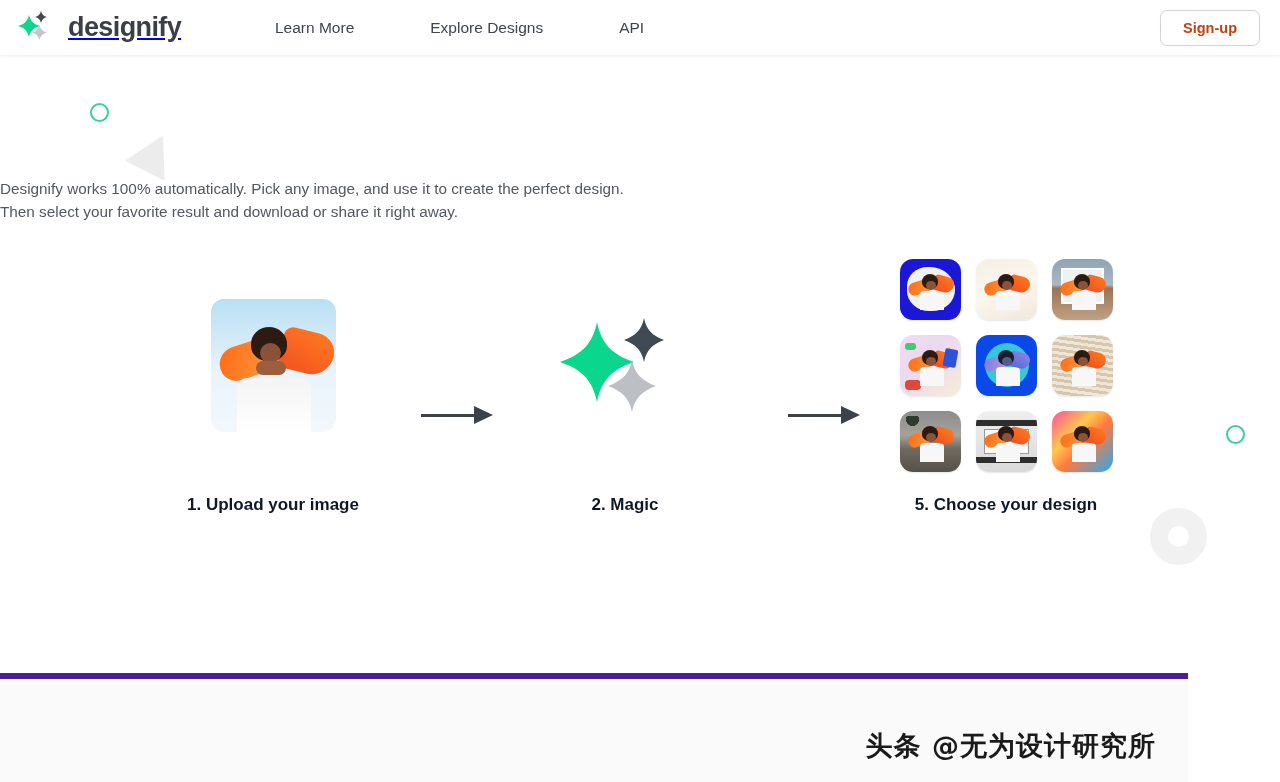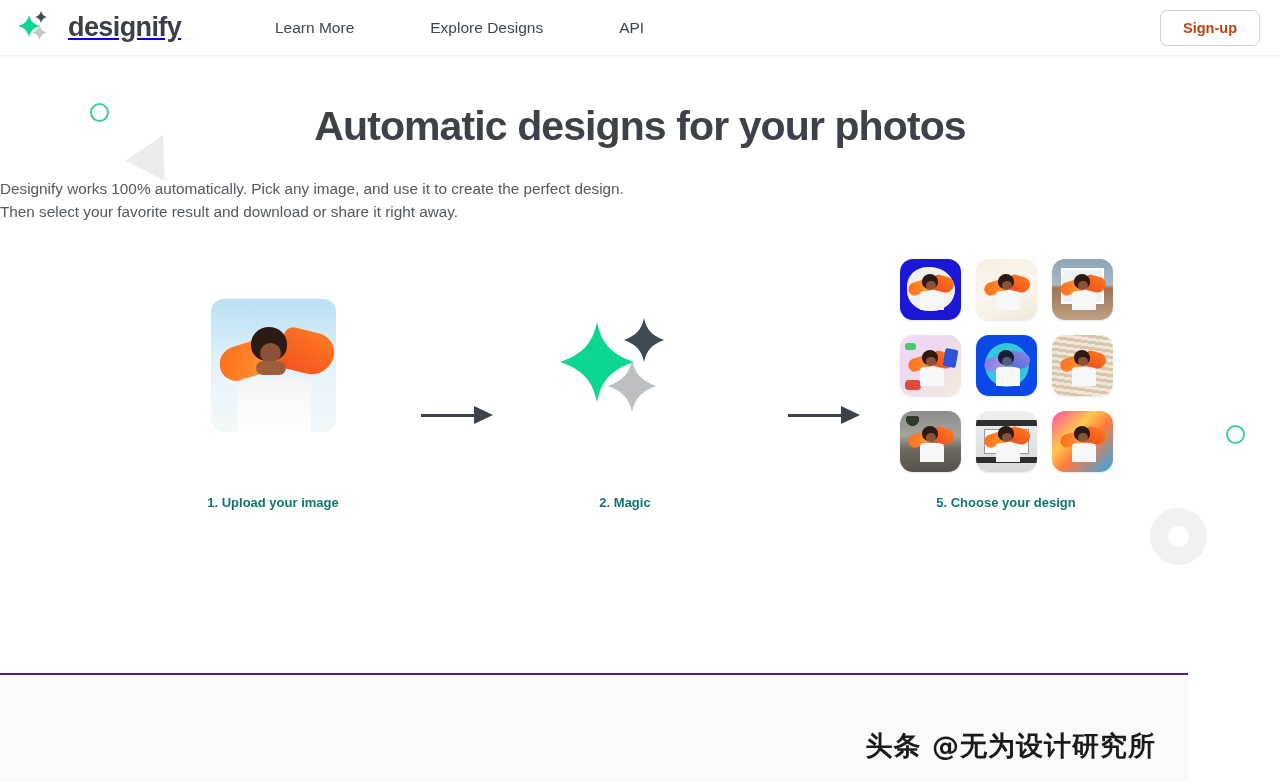--- a/index.html
+++ b/index.html
@@ -177,23 +177,23 @@
     height: 240px;
     display: flex;
     align-items: center;
     justify-content: center;
   }
   .step-label {
     position: absolute;
     top: 250px; left: 0;
     width: 100%;
     text-align: center;
-    font-size: 13px;
+    font-size: 17px;
     font-weight: 700;
-    color: #0f766e;
+    color: #0f172a;
   }
 
   
   #step-upload { left: 175px; width: 196px; }
   #source-photo {
     width: 125px; height: 133px;
     border-radius: 13px;
     overflow: hidden;
     position: relative;
     background: linear-gradient(#b9dff4, #e8f4fb 55%, #f3f8fb);
@@ -395,21 +395,21 @@
   }
   .bg-9 { background: linear-gradient(135deg,#ff4fa0 0%,#ffc94d 35%,#ff7a3c 55%,#2aa8f2 100%); }
 
   
   #footer-band {
     position: absolute;
     top: 673px; left: 0;
     width: 1188px;
     height: 109px;
     background: #fafafa;
-    border-top: 2px solid #4c1d95;
+    border-top: 6px solid #4c1d95;
     padding-left: 43px;
   }
   #watermark {
     position: absolute;
     right: 32px; bottom: 18px;
     font-size: 27px;
     font-weight: 700;
     color: #1a1a1a;
     letter-spacing: 1px;
     white-space: nowrap;
@@ -455,21 +455,20 @@
     </div>
   </div>
 
   <div id="hero">
 
     <div id="deco-ring-top"></div>
     <div id="deco-triangle"></div>
     <div id="deco-ring-right"></div>
     <div id="deco-donut"></div>
 
-    <h1 id="page-title">Automatic designs for your photos</h1>
 
     <p id="hero-subtitle">
       <span>Designify works 100% automatically. Pick any image, and use it to create the perfect design.</span><br>
       <span>Then select your favorite result and download or share it right away.</span>
     </p>
 
     <div id="steps">
 
       <div class="step" id="step-upload">
         <div class="step-visual">

